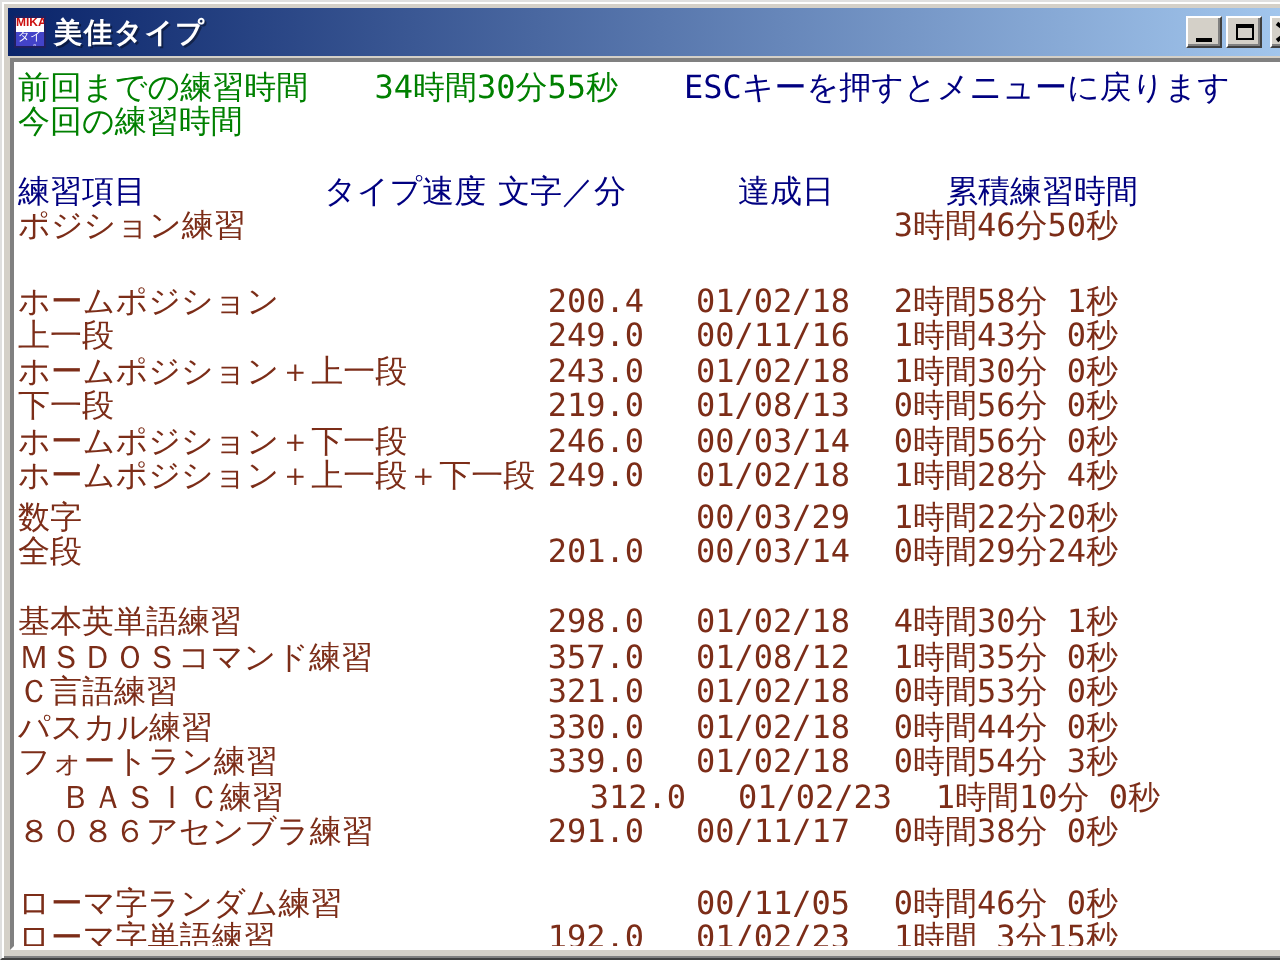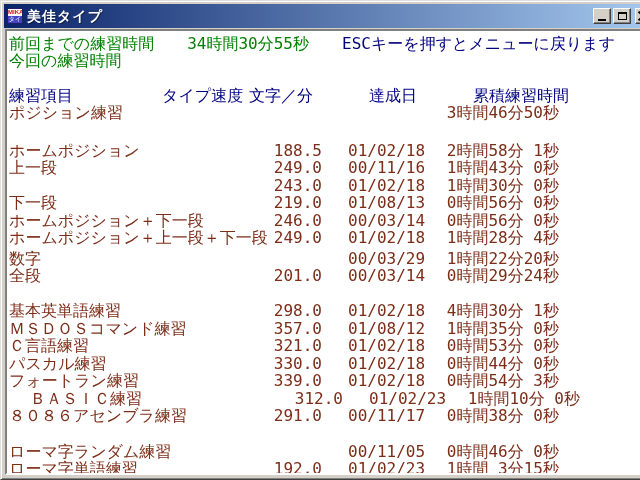--- a/index.html
+++ b/index.html
@@ -106,23 +106,23 @@
           <span class="cell c-sph navy">タイプ速度</span>
           <span class="cell c-dth navy">達成日</span>
           <span class="cell c-tmh navy">累積練習時間</span>
         </div>
 
         <div class="line l-summary">
           <span class="cell c-name brown">ポジション練習</span>
           <span class="cell c-time right brown">3時間46分50秒</span>
         </div>
 
-      <div class="line" style="top: 110px;"><span class="cell brown c-name">ホームポジション</span><span class="cell brown c-speed right">188.5</span><span class="cell brown c-date">01/02/18</span><span class="cell brown c-time right">2時間58分 1秒</span></div>
+      <div class="line" style="top: 110px;"><span class="cell brown c-name">ホームポジション</span><span class="cell brown c-speed right">200.4</span><span class="cell brown c-date">01/02/18</span><span class="cell brown c-time right">2時間58分 1秒</span></div>
           <div class="line" style="top: 127px;"><span class="cell brown c-name">上一段</span><span class="cell brown c-speed right">249.0</span><span class="cell brown c-date">00/11/16</span><span class="cell brown c-time right">1時間43分 0秒</span></div>
-          <div class="line" style="top: 145px;"><span class="cell brown c-speed right">243.0</span><span class="cell brown c-date">01/02/18</span><span class="cell brown c-time right">1時間30分 0秒</span></div>
+          <div class="line" style="top: 145px;"><span class="cell brown c-name">ホームポジション＋上一段</span><span class="cell brown c-speed right">243.0</span><span class="cell brown c-date">01/02/18</span><span class="cell brown c-time right">1時間30分 0秒</span></div>
           <div class="line" style="top: 162px;"><span class="cell brown c-name">下一段</span><span class="cell brown c-speed right">219.0</span><span class="cell brown c-date">01/08/13</span><span class="cell brown c-time right">0時間56分 0秒</span></div>
           <div class="line" style="top: 180px;"><span class="cell brown c-name">ホームポジション＋下一段</span><span class="cell brown c-speed right">246.0</span><span class="cell brown c-date">00/03/14</span><span class="cell brown c-time right">0時間56分 0秒</span></div>
           <div class="line" style="top: 197px;"><span class="cell brown c-name">ホームポジション＋上一段＋下一段</span><span class="cell brown c-speed right">249.0</span><span class="cell brown c-date">01/02/18</span><span class="cell brown c-time right">1時間28分 4秒</span></div>
           <div class="line" style="top: 218px;"><span class="cell brown c-name">数字</span><span class="cell brown c-date">00/03/29</span><span class="cell brown c-time right">1時間22分20秒</span></div>
           <div class="line" style="top: 235px;"><span class="cell brown c-name">全段</span><span class="cell brown c-speed right">201.0</span><span class="cell brown c-date">00/03/14</span><span class="cell brown c-time right">0時間29分24秒</span></div>
           <div class="line" style="top: 270px;"><span class="cell brown c-name">基本英単語練習</span><span class="cell brown c-speed right">298.0</span><span class="cell brown c-date">01/02/18</span><span class="cell brown c-time right">4時間30分 1秒</span></div>
           <div class="line" style="top: 288px;"><span class="cell brown c-name">ＭＳＤＯＳコマンド練習</span><span class="cell brown c-speed right">357.0</span><span class="cell brown c-date">01/08/12</span><span class="cell brown c-time right">1時間35分 0秒</span></div>
           <div class="line" style="top: 305px;"><span class="cell brown c-name">Ｃ言語練習</span><span class="cell brown c-speed right">321.0</span><span class="cell brown c-date">01/02/18</span><span class="cell brown c-time right">0時間53分 0秒</span></div>
           <div class="line" style="top: 323px;"><span class="cell brown c-name">パスカル練習</span><span class="cell brown c-speed right">330.0</span><span class="cell brown c-date">01/02/18</span><span class="cell brown c-time right">0時間44分 0秒</span></div>
           <div class="line" style="top: 340px;"><span class="cell brown c-name">フォートラン練習</span><span class="cell brown c-speed right">339.0</span><span class="cell brown c-date">01/02/18</span><span class="cell brown c-time right">0時間54分 3秒</span></div>

